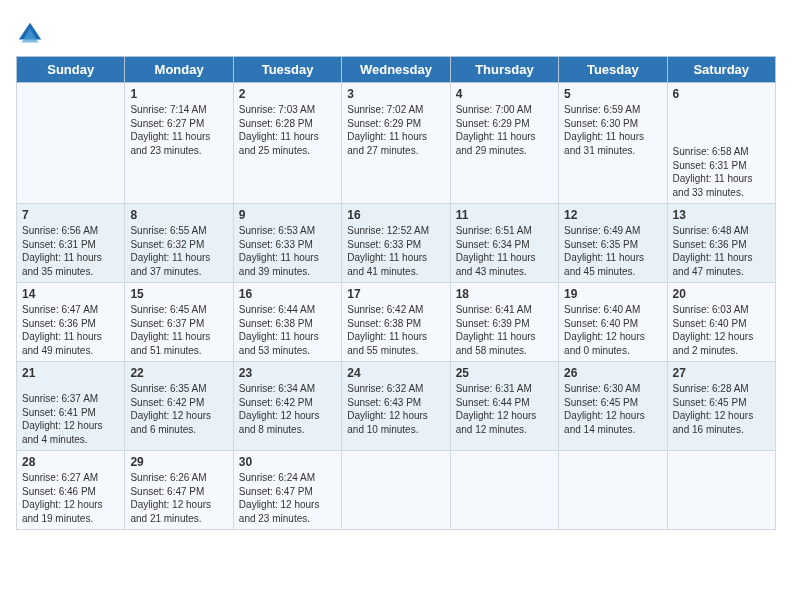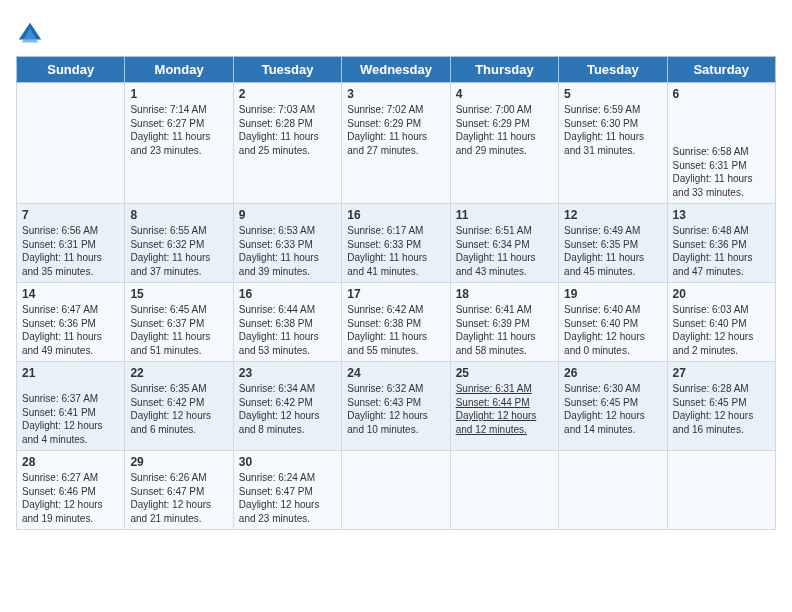--- a/index.html
+++ b/index.html
@@ -187,21 +187,21 @@
           </td>
           <td>
             <div class="day-number">9</div>
             <div class="cell-text" style="white-space: pre-line;">Sunrise: 6:53 AM
 Sunset: 6:33 PM
 Daylight: 11 hours
 and 39 minutes.</div>
           </td>
           <td>
             <div class="day-number">16</div>
-            <div class="cell-text" style="white-space: pre-line;">Sunrise: 6:17 AM
+            <div class="cell-text" style="white-space: pre-line;">Sunrise: 12:52 AM
 Sunset: 6:33 PM
 Daylight: 11 hours
 and 41 minutes.</div>
           </td>
           <td>
             <div class="day-number">11</div>
             <div class="cell-text" style="white-space: pre-line;">Sunrise: 6:51 AM
 Sunset: 6:34 PM
 Daylight: 11 hours
 and 43 minutes.</div>
@@ -296,21 +296,21 @@
           </td>
           <td>
             <div class="day-number">24</div>
             <div class="cell-text" style="white-space: pre-line;">Sunrise: 6:32 AM
 Sunset: 6:43 PM
 Daylight: 12 hours
 and 10 minutes.</div>
           </td>
           <td>
             <div class="day-number">25</div>
-            <div class="cell-text" style="white-space: pre-line; text-decoration: underline;">Sunrise: 6:31 AM
+            <div class="cell-text" style="white-space: pre-line;">Sunrise: 6:31 AM
 Sunset: 6:44 PM
 Daylight: 12 hours
 and 12 minutes.</div>
           </td>
           <td>
             <div class="day-number">26</div>
             <div class="cell-text" style="white-space: pre-line;">Sunrise: 6:30 AM
 Sunset: 6:45 PM
 Daylight: 12 hours
 and 14 minutes.</div>

